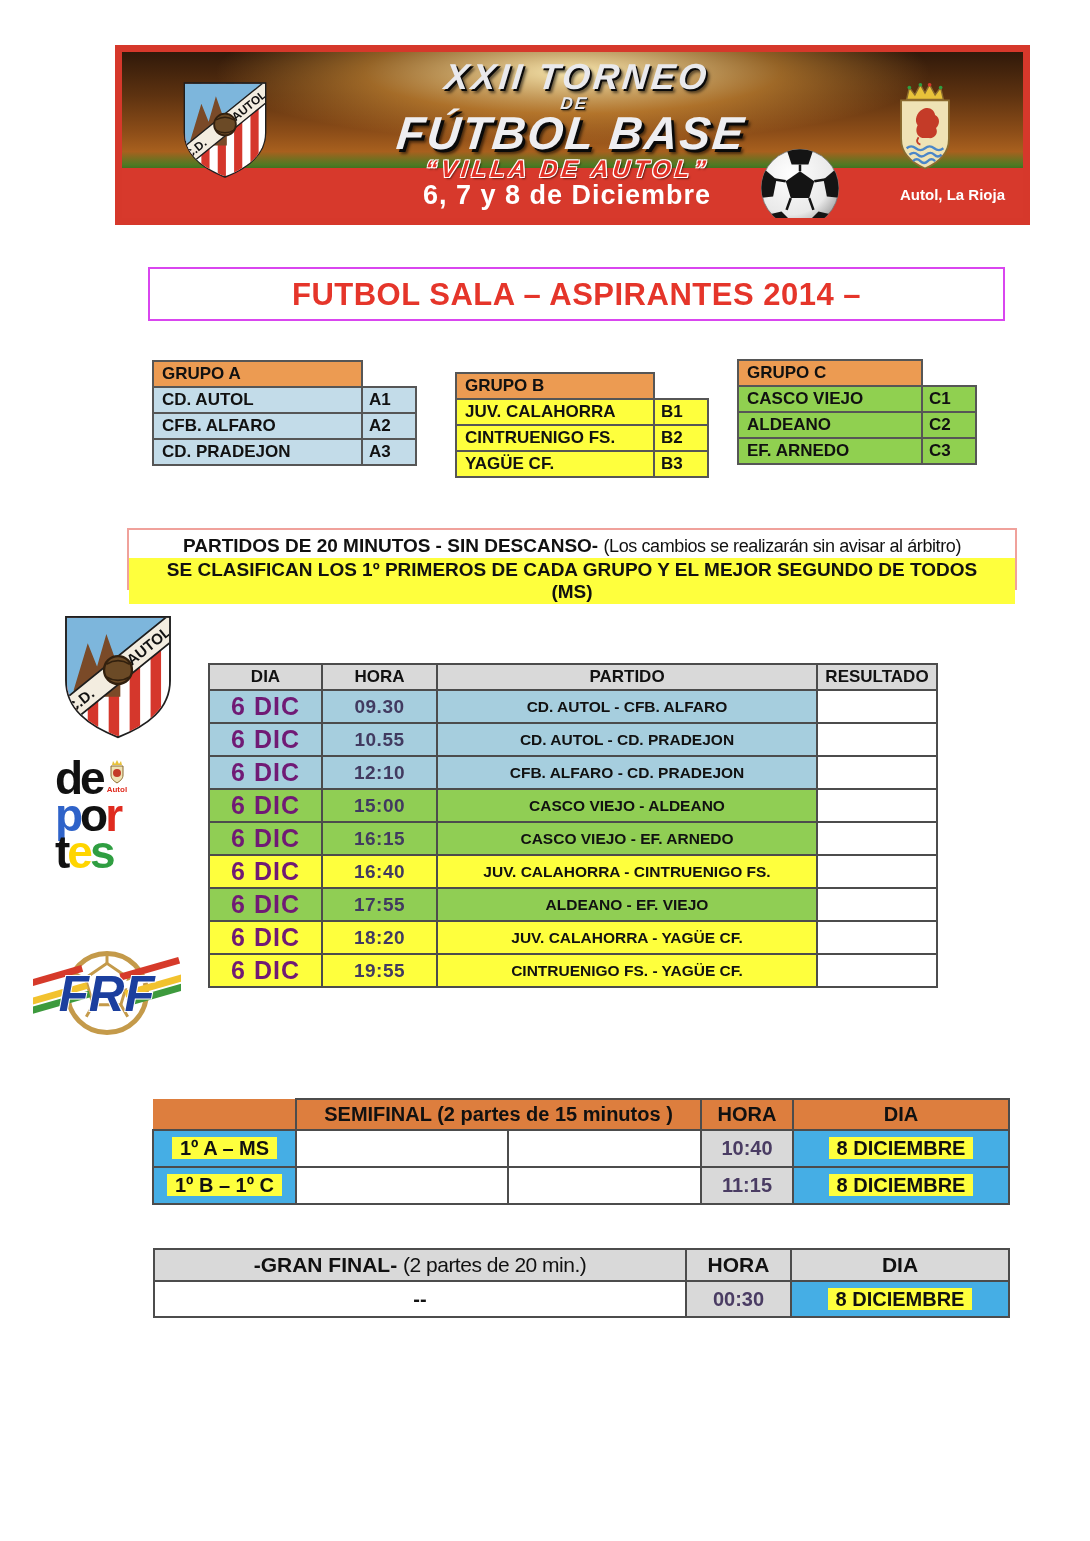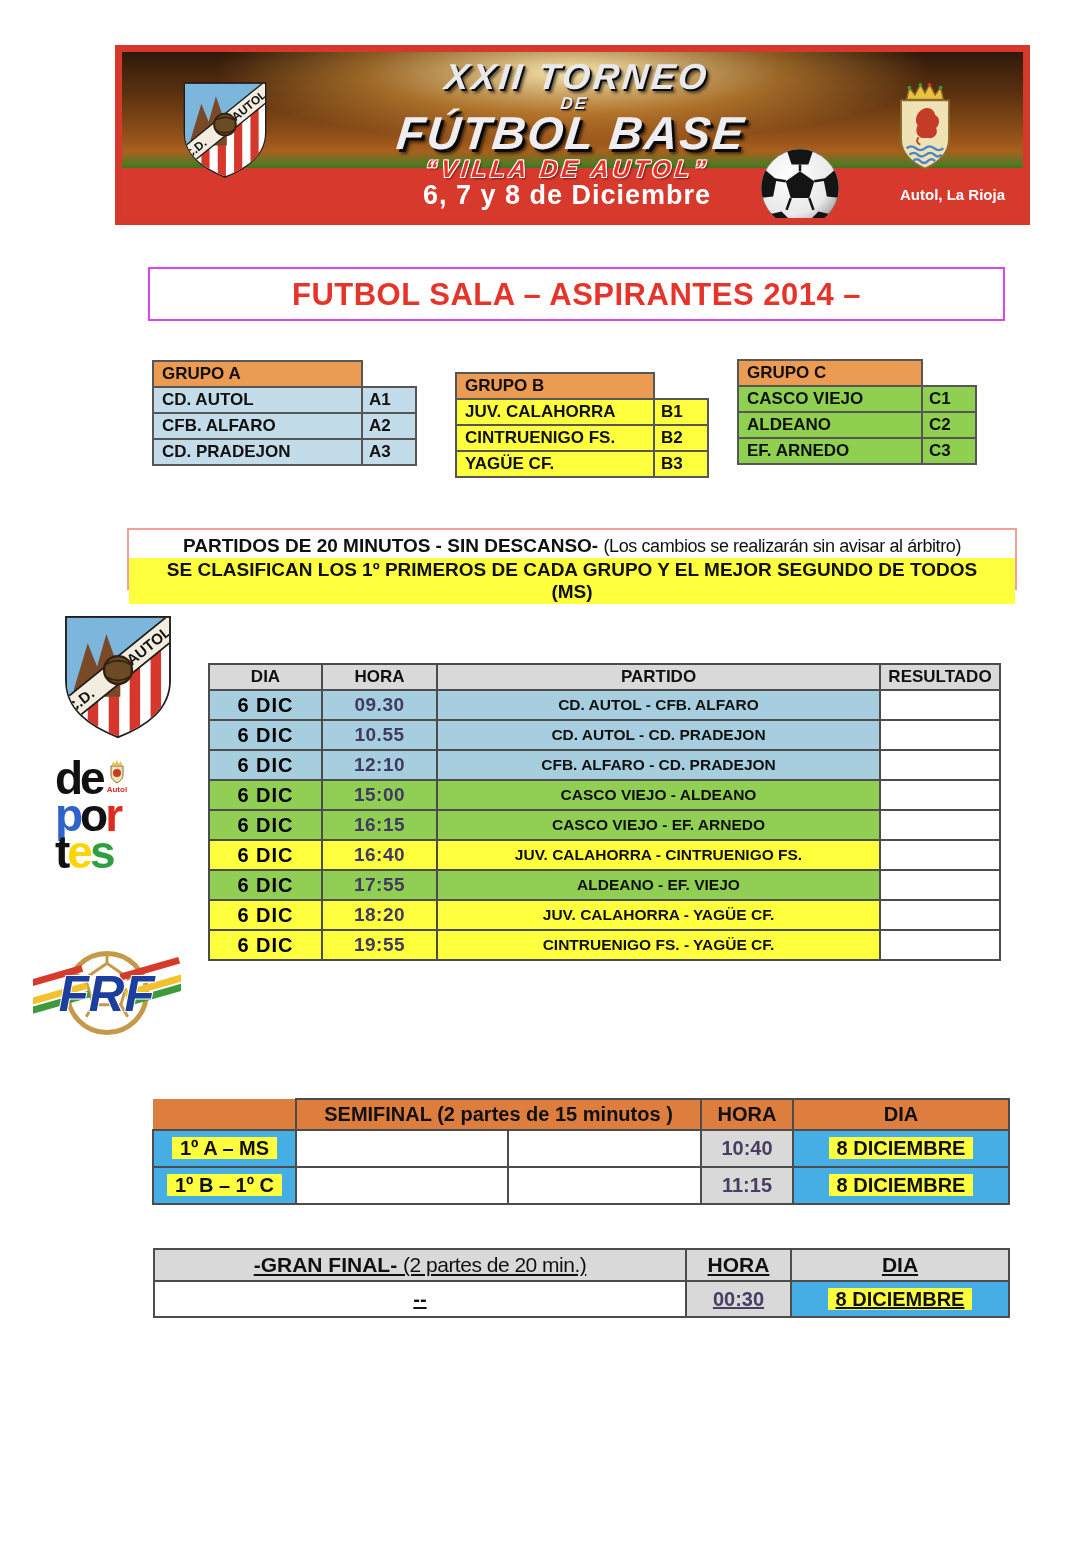--- a/index.html
+++ b/index.html
@@ -55,22 +55,22 @@
   .notice .l1 .par{font-weight:400;font-size:18px;letter-spacing:-0.4px;}
   .notice .l2{display:inline-block;background:#feff3d;font-size:19px;font-weight:bold;
      color:#111;padding:1px 18px;margin-top:1px;}
 
   
   .sched{position:absolute;left:208px;top:663px;table-layout:fixed;}
   .sched td,.sched th{border:2px solid #4c4c4c;box-sizing:border-box;text-align:center;
       font-weight:bold;color:#111;overflow:hidden;}
   .sched th{background:#d9d9d9;height:26px;font-size:17px;}
   .sched td{height:30px;}
-  .col-dia{width:113px;} .col-hora{width:115px;} .col-part{width:443px;} .col-res{width:120px;}
-  .sched td.dia{color:#000000;font-size:20px;letter-spacing:1px;}
+  .col-dia{width:113px;} .col-hora{width:115px;} .col-part{width:380px;} .col-res{width:120px;}
+  .sched td.dia{color:#701a75;font-size:25px;letter-spacing:1px;}
   .sched td.hora{color:#413a60;font-size:19px;letter-spacing:.5px;}
   .sched td.part{font-size:15.5px;}
   .sched td.res{background:#fff;}
   .r-blue td{background:#a6cede;} .r-green td{background:#90ce54;} .r-yellow td{background:#feff3d;}
   .r-blue td.res,.r-green td.res,.r-yellow td.res{background:#fff;}
 
   
   .crest-side{position:absolute;left:57px;top:613px;width:122px;height:128px;}
   .dep-logo{position:absolute;left:55px;top:760px;width:130px;line-height:37px;
      font-weight:800;font-size:46px;letter-spacing:-3px;color:#111;}
@@ -87,21 +87,21 @@
   .semi .hrow td{height:31px;background:#dd7e3e;font-size:20px;}
   .semi .drow td{height:37px;background:#fff;}
   .semi td.lbl{background:#45aee5;font-size:20px;}
   .semi td.shora{background:#d9d9d9;color:#4a3c63;font-size:20px;}
   .semi td.sdia{background:#45aee5;font-size:20px;}
   .hl{background:#feff3d;padding:0 8px;white-space:nowrap;}
   .w-lbl{width:143px;} .w-m1{width:212px;} .w-m2{width:193px;} .w-h{width:92px;} .w-d{width:216px;}
 
   
   .final{position:absolute;left:153px;top:1248px;table-layout:fixed;}
-  .final td{border:2px solid #4c4c4c;box-sizing:border-box;text-align:center;font-weight:bold;color:#111;text-decoration:underline;}
+  .final td{border:2px solid #4c4c4c;box-sizing:border-box;text-align:center;font-weight:bold;color:#111;}
   .final .hrow td{height:32px;background:#d9d9d9;font-size:21px;}
   .final .hrow .tpar{font-weight:400;letter-spacing:-0.5px;}
   .final .drow td{height:36px;background:#fff;font-size:20px;}
   .final td.fhora{background:#d9d9d9;color:#4a3c63;}
   .final td.fdia{background:#45aee5;}
   .fw-t{width:532px;} .fw-h{width:105px;} .fw-d{width:218px;}
 </style>
 </head>
 <body>
 

